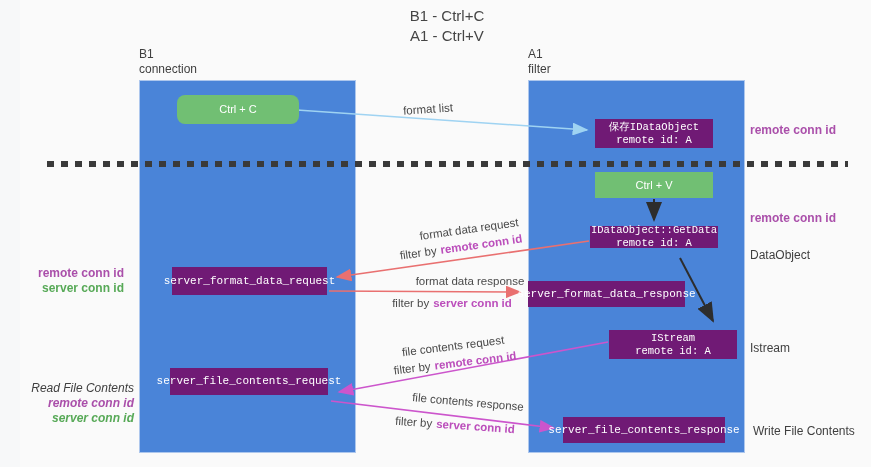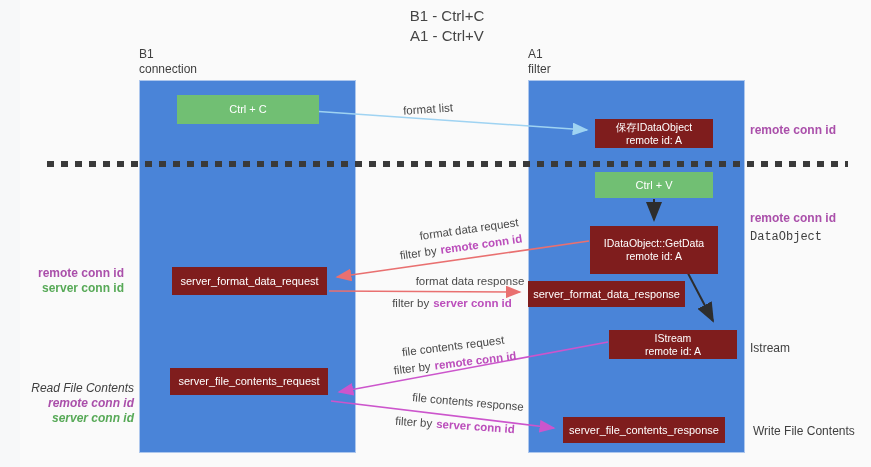--- a/index.html
+++ b/index.html
@@ -36,21 +36,21 @@
     z-index:4;
   }
   
   svg.arrows { position:absolute; left:0; top:0; z-index:2; pointer-events:none; }
   
   .box {
     position:absolute; z-index:3;
     display:flex; flex-direction:column; align-items:center; justify-content:center;
     color:#fff; text-align:center; font-size:11px; line-height:13px;
   }
-  .box.orange { background:#7f1d1d; }
+  .box.orange { background:#701a75;font-family:Liberation Mono, monospace; }
   .box.green  { background:#71bf73; }
   .box .l2 { font-size:10.5px; }
   
   .flabel {
     position:absolute; z-index:5; white-space:nowrap;
     font-size:11.5px; color:#4a4a4a;
   }
   .flabel .idc { font-weight:bold; color:#bb4ebb; margin-left:4px; }
   
   .ann { position:absolute; z-index:5; white-space:nowrap; font-size:12px; line-height:15px; }
@@ -102,34 +102,34 @@
     </defs>
     <line x1="277" y1="110" x2="567" y2="130" stroke="#9fd3f2" stroke-width="1.6" marker-end="url(#mBlue)"></line>
     <line x1="634" y1="199" x2="634" y2="220" stroke="#2d2d2d" stroke-width="2" marker-end="url(#mBlack)"></line>
     <line x1="660" y1="258" x2="693" y2="321" stroke="#2d2d2d" stroke-width="2" marker-end="url(#mBlack)"></line>
     <line x1="569" y1="241" x2="317" y2="277" stroke="#e97070" stroke-width="1.6" marker-end="url(#mRed)"></line>
     <line x1="309" y1="291" x2="500" y2="292" stroke="#e97070" stroke-width="1.6" marker-end="url(#mRed)"></line>
     <line x1="588" y1="342" x2="319" y2="392" stroke="#cc55cc" stroke-width="1.6" marker-end="url(#mMag)"></line>
     <line x1="311" y1="401" x2="534" y2="428" stroke="#cc55cc" stroke-width="1.6" marker-end="url(#mMag)"></line>
   </svg>
 
-  <div class="box green" style="left:157px;top:95px;width:142px;height:29px;">
+  <div class="box green" style="left:157px;top:95px;width:122px;height:29px;border-radius:8px;">
     <div>Ctrl + C</div>
   </div>
 
   <div class="box orange" style="left:575px;top:119px;width:118px;height:29px;">
     <div class="l2">保存IDataObject</div>
     <div class="l2">remote id: A</div>
   </div>
 
   <div class="box green" style="left:575px;top:172px;width:118px;height:26px;">
     <div>Ctrl + V</div>
   </div>
 
-  <div class="box orange" style="left:570px;top:226px;width:128px;height:48px;">
+  <div class="box orange" style="left:570px;top:226px;width:128px;height:22px;">
     <div class="l2">IDataObject::GetData</div>
     <div class="l2">remote id: A</div>
   </div>
 
   <div class="box orange" style="left:508px;top:281px;width:157px;height:26px;">
     <div>server_format_data_response</div>
   </div>
 
   <div class="box orange" style="left:152px;top:267px;width:155px;height:28px;">
     <div>server_format_data_request</div>
@@ -165,21 +165,21 @@
     <span>filter by</span><span class="idc">remote conn id</span>
   </div>
 
   <div class="flabel" style="left:448px;top:402px;transform:translate(-50%,-50%) rotate(5deg);">file contents response</div>
   <div class="flabel" style="left:435px;top:425px;transform:translate(-50%,-50%) rotate(4deg);">
     <span>filter by</span><span class="idc">server conn id</span>
   </div>
 
   <div class="ann purple" style="left:730px;top:123px;">remote conn id</div>
   <div class="ann purple" style="left:730px;top:211px;">remote conn id</div>
-  <div class="ann dark" style="left:730px;top:230px;font-family:Liberation Mono, monospace;">DataObject</div>
+  <div class="ann dark" style="left:730px;top:248px;">DataObject</div>
   <div class="ann dark" style="left:730px;top:341px;">Istream</div>
   <div class="ann dark" style="left:733px;top:424px;">Write File Contents</div>
 
   <div class="ann-block" style="left:8px;top:266px;width:96px;">
     <div class="purple">remote conn id</div>
     <div class="greent">server conn id</div>
   </div>
   <div class="ann-block" style="left:8px;top:381px;width:106px;font-style:italic;">
     <div class="dark">Read File Contents</div>
     <div class="purple">remote conn id</div>

